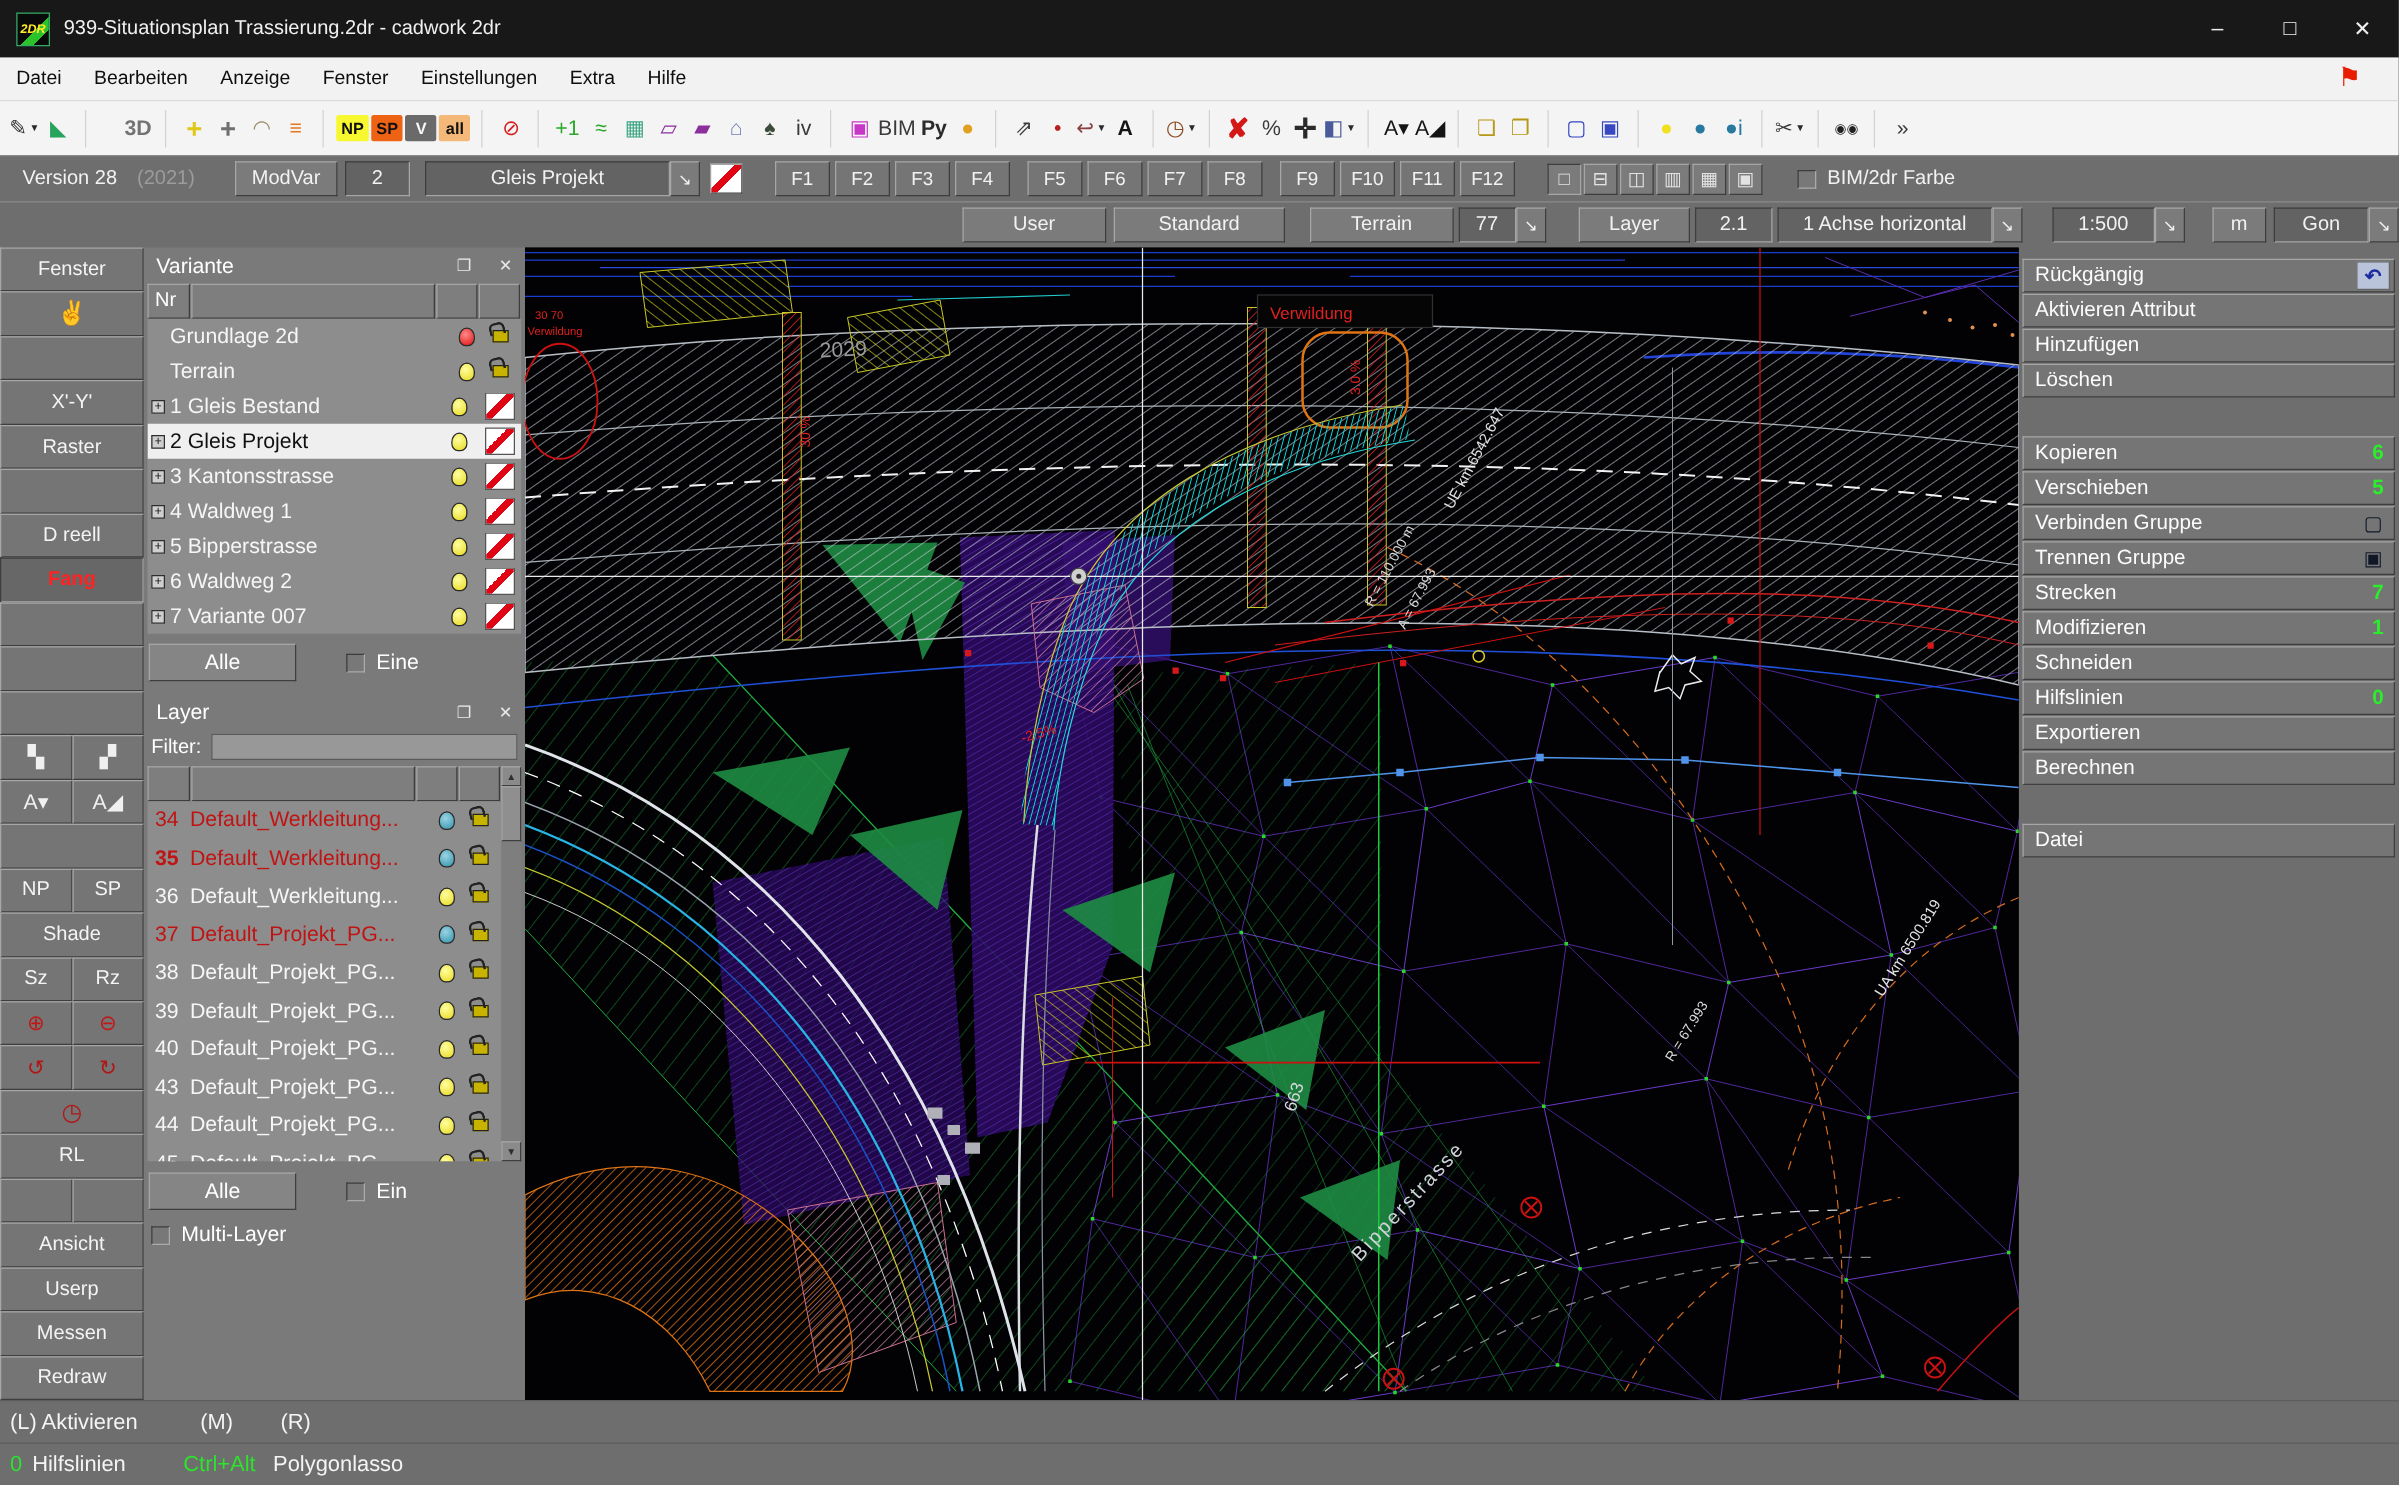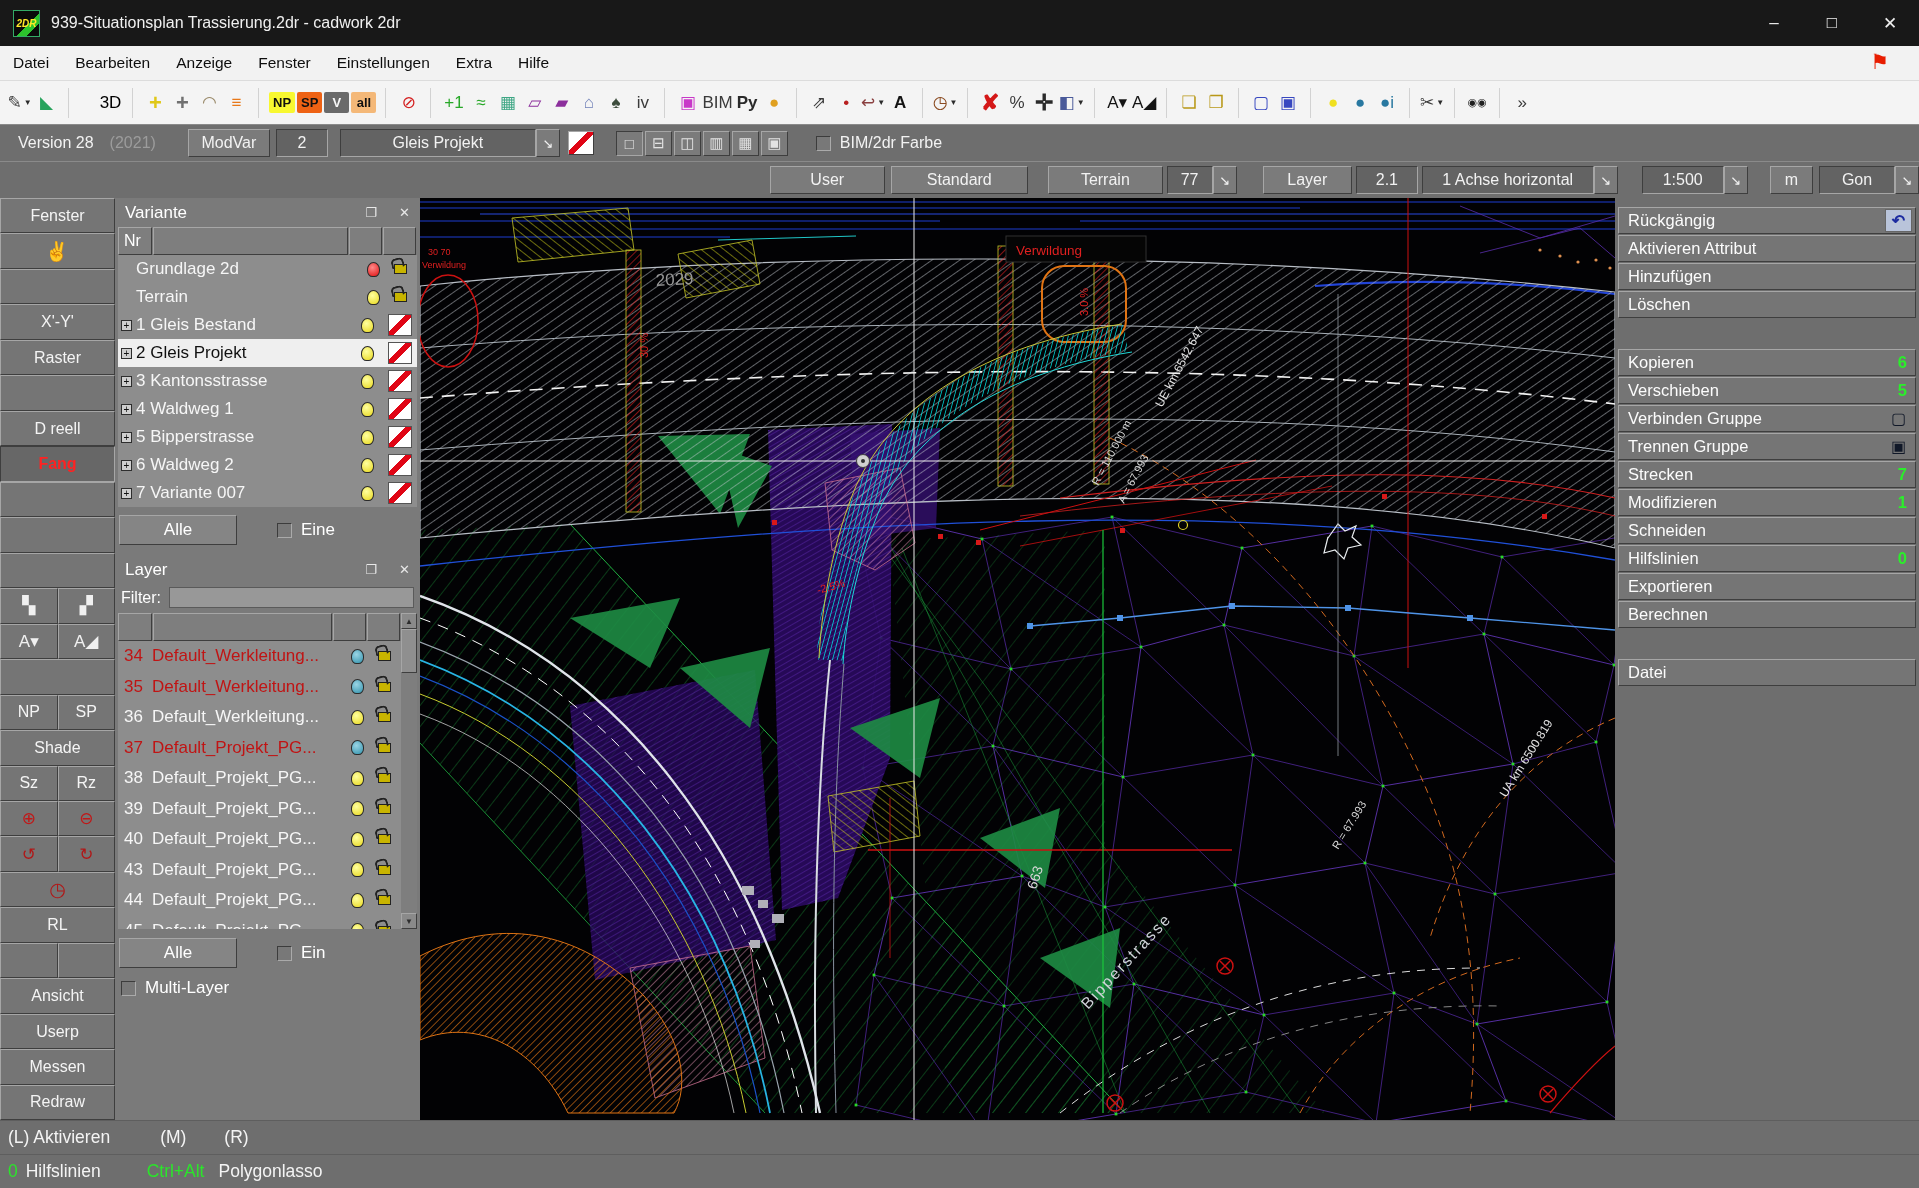--- a/index.html
+++ b/index.html
@@ -101,21 +101,21 @@
 
 <div class="toolbar" id="icon-toolbar">
     <div class="tico" style="color: rgb(58, 58, 58);">
       <span>✎</span>
       <span class="dd">▼</span>
     </div>
     <div class="tico" style="color: rgb(39, 163, 92);">
       <span>◣</span>
     </div>
     <div class="tsep"></div>
-    <div class="tico" style="color: #000000; font-weight: normal; margin-left: 20px;">
+    <div class="tico" style="color: #737373; font-weight: bold; margin-left: 20px;">
       <span>3D</span>
     </div>
     <div class="tsep"></div>
     <div class="tico" style="color: rgb(224, 200, 24); font-size: 22px; font-weight: bold;">
       <span>+</span>
     </div>
     <div class="tico" style="color: rgb(112, 112, 112); font-size: 22px; font-weight: bold;">
       <span>+</span>
     </div>
     <div class="tico" style="color: rgb(154, 138, 106);">
@@ -261,20 +261,34 @@
 <div class="graybar">
   <span style="margin-left:18px">Version 28</span>
   <span style="margin-left:16px;color:#9c9c9c">(2021)</span>
   <div class="gbtn out" style="margin-left:32px;width:82px">ModVar</div>
   <div class="gfield inb" style="margin-left:6px;width:52px">2</div>
   <div style="display:flex;margin-left:12px">
     <div class="gfield inb" style="width:196px">Gleis Projekt</div>
     <div class="garrow out">↘</div>
   </div>
   <div class="swatch out" style="margin-left:8px"></div>
+  <div id="fkeys" style="display:flex;margin-left:26px">
+      <div class="fkey out">F1</div>
+      <div class="fkey out">F2</div>
+      <div class="fkey out">F3</div>
+      <div class="fkey out">F4</div>
+      <div class="fkey out" style="margin-left: 10px;">F5</div>
+      <div class="fkey out">F6</div>
+      <div class="fkey out">F7</div>
+      <div class="fkey out">F8</div>
+      <div class="fkey out" style="margin-left: 10px;">F9</div>
+      <div class="fkey out">F10</div>
+      <div class="fkey out">F11</div>
+      <div class="fkey out">F12</div>
+    </div>
   <div id="layouts" style="display:flex;margin-left:22px">
       <div class="layic inb">□</div>
       <div class="layic out">⊟</div>
       <div class="layic out">◫</div>
       <div class="layic out">▥</div>
       <div class="layic out">▦</div>
       <div class="layic out">▣</div>
     </div>
   <div class="cb" style="margin-left:26px"></div>
   <span style="margin-left:9px">BIM/2dr Farbe</span>
@@ -521,21 +535,21 @@
           <div class="hc out" style="width:33px"></div>
         </div>
         <div class="vlist" id="layer-list" style="height:288px;margin:0">
             <div class="vrow" style="height: 30.5px;">
               <div style="width: 34px; padding-left: 6px; color: rgb(192, 20, 20);">34</div>
               <div class="vname" style="color: rgb(192, 20, 20);">Default_Werkleitung...</div>
               <div class="bulb b"></div>
               <div class="lockic"></div>
             </div>
             <div class="vrow" style="height: 30.5px;">
-              <div style="width: 34px; padding-left: 6px; color: rgb(192, 20, 20);">35</div>
+              <div style="width: 34px; padding-left: 6px; color: rgb(192, 20, 20); font-weight: bold;">35</div>
               <div class="vname" style="color: rgb(192, 20, 20);">Default_Werkleitung...</div>
               <div class="bulb b"></div>
               <div class="lockic"></div>
             </div>
             <div class="vrow" style="height: 30.5px;">
               <div style="width: 34px; padding-left: 6px;">36</div>
               <div class="vname">Default_Werkleitung...</div>
               <div class="bulb y"></div>
               <div class="lockic"></div>
             </div>

